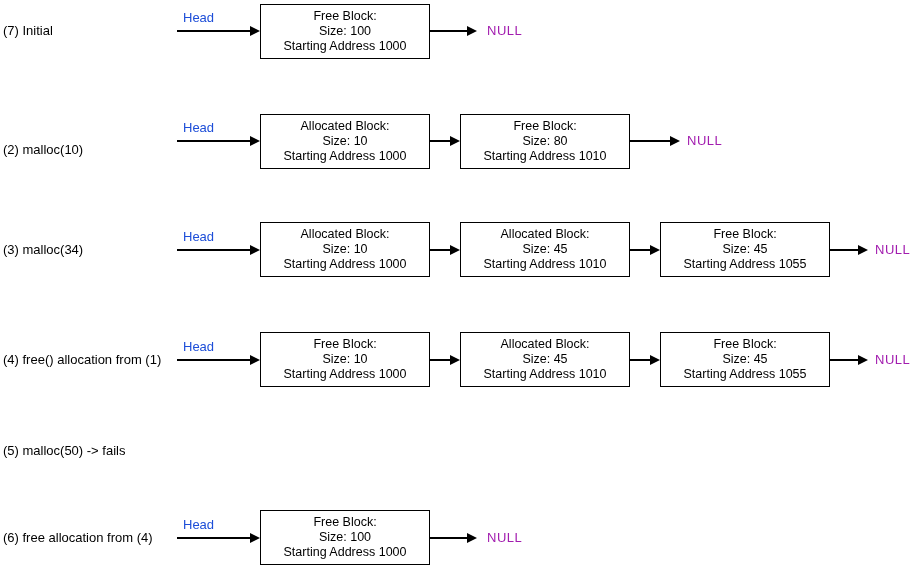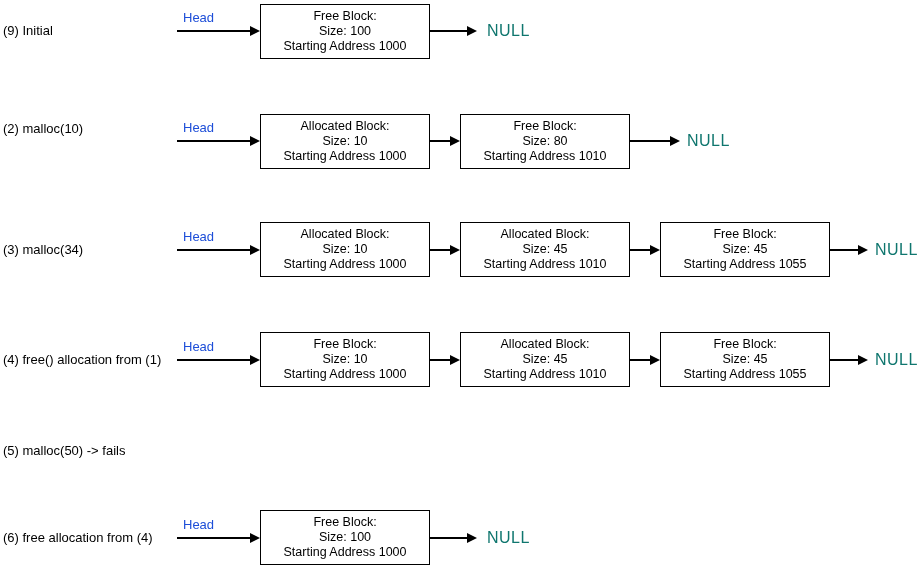--- a/index.html
+++ b/index.html
@@ -7,21 +7,21 @@
     position:relative; width:921px; height:571px; background:#ffffff;
     font-family:"Liberation Sans", sans-serif; color:#000000; overflow:hidden;
   }
   .rowlabel {
     position:absolute; font-size:13px; line-height:18px; white-space:nowrap; color:#000;
   }
   .head {
     position:absolute; font-size:13px; line-height:15px; white-space:nowrap; color:#1d4ed8;
   }
   .nulltxt {
-    position:absolute; font-size:16px; line-height:18px; letter-spacing:0.5px; white-space:nowrap; color:#0f766e;
+    position:absolute; font-size:13px; line-height:18px; letter-spacing:0.5px; white-space:nowrap; color:#a21caf;
   }
   .block {
     position:absolute; width:170px; height:55px; box-sizing:border-box;
     border:1.5px solid #000000; background:#ffffff;
     display:flex; flex-direction:column; align-items:center; justify-content:center;
     text-align:center; font-size:12.5px; line-height:15px;
   }
   .block span { display:block; white-space:nowrap; }
   .arrow { position:absolute; height:10px; }
   .arrow::before {
@@ -31,34 +31,34 @@
     content:""; position:absolute; right:0; top:0; width:0; height:0;
     border-left:10px solid #000000; border-top:5px solid transparent; border-bottom:5px solid transparent;
   }
 </style>
 </head>
 <body>
 
 <div id="canvas">
 
   <div>
-    <div class="rowlabel" style="left:3px;top:22px">(9) Initial</div>
+    <div class="rowlabel" style="left:3px;top:22px">(7) Initial</div>
     <div class="head" style="left:183px;top:10px">Head</div>
     <div class="arrow" style="left:177px;top:26px;width:83px"></div>
     <div class="block" style="left:260px;top:4px">
       <span>Free Block:</span>
       <span>Size: 100</span>
       <span>Starting Address 1000</span>
     </div>
     <div class="arrow" style="left:430px;top:26px;width:47px"></div>
     <div class="nulltxt" style="left:487px;top:22px">NULL</div>
   </div>
 
   <div>
-    <div class="rowlabel" style="left:3px;top:120px">(2) malloc(10)</div>
+    <div class="rowlabel" style="left:3px;top:141px">(2) malloc(10)</div>
     <div class="head" style="left:183px;top:120px">Head</div>
     <div class="arrow" style="left:177px;top:136px;width:83px"></div>
     <div class="block" style="left:260px;top:114px">
       <span>Allocated Block:</span>
       <span>Size: 10</span>
       <span>Starting Address 1000</span>
     </div>
     <div class="arrow" style="left:430px;top:136px;width:30px"></div>
     <div class="block" style="left:460px;top:114px">
       <span>Free Block:</span>

